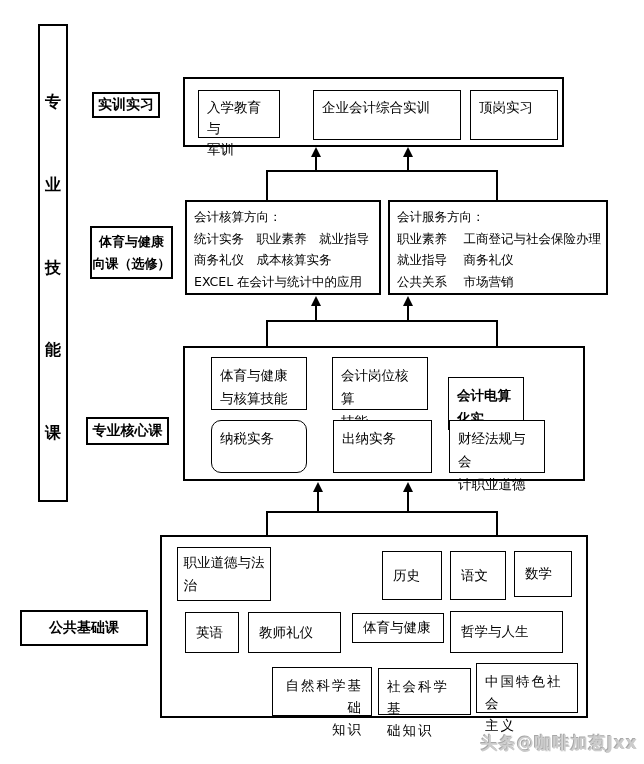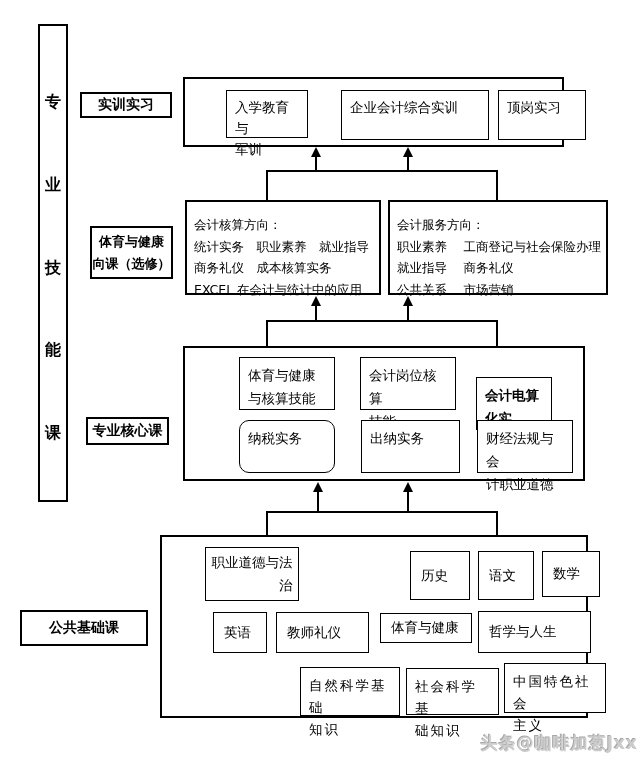--- a/index.html
+++ b/index.html
@@ -3,30 +3,30 @@
 <meta charset="utf-8">
 <style>
   html,body{margin:0;padding:0;background:#ffffff;}
   #page{
     position:relative;width:644px;height:764px;background:#ffffff;
     font-family:"DejaVu Sans","Liberation Sans",sans-serif;color:#000;
     overflow:hidden;
   }
   *{box-sizing:border-box;}
   .box{position:absolute;border:2px solid #000;background:#fff;}
-  .thin{border-width:1.5px;margin-left:28px;}
+  .thin{border-width:1.5px;}
   .label{display:flex;align-items:center;justify-content:center;
          font-weight:bold;font-size:14px;text-align:center;}
   .ml{white-space:pre-line;}
   .tl{padding:6px 8px;font-size:13.5px;line-height:21px;text-align:left;}
   .core-box{padding:6px 8px;font-size:13.5px;line-height:23px;}
-  .dirbox{padding:12px 7px;font-size:12.5px;line-height:21.5px;white-space:pre;}
+  .dirbox{padding:4px 7px;font-size:12.5px;line-height:21.5px;white-space:pre;}
   .vcenter{display:flex;align-items:center;padding-left:10px;font-size:13.5px;}
   .center2{display:flex;align-items:center;justify-content:center;
-           text-align:right;font-size:13.5px;line-height:23px;}
+           text-align:left;font-size:13.5px;line-height:23px;}
   .spread{letter-spacing:2px;}
   .line{position:absolute;background:#000;}
   .arrowhead{position:absolute;width:0;height:0;
     border-left:5px solid transparent;border-right:5px solid transparent;
     border-bottom:10px solid #000;}
   #sidebar{
     position:absolute;left:38px;top:24px;width:30px;height:478px;
     border:2px solid #000;display:flex;flex-direction:column;
     justify-content:space-between;align-items:center;
     padding:66px 0 56px 0;font-weight:bold;font-size:16px;
@@ -43,21 +43,21 @@
 <div id="page">
 
   <div id="sidebar">
     <span>专</span>
     <span>业</span>
     <span>技</span>
     <span>能</span>
     <span>课</span>
   </div>
 
-  <div class="box label" style="left:80px;top:92px;width:92px;height:26px;">实训实习</div>
+  <div class="box label" style="left:92px;top:92px;width:68px;height:26px;">实训实习</div>
   <div class="box label ml" style="left:90px;top:226px;width:83px;height:53px;font-size:13px;line-height:22px;">体育与健康
 向课（选修）</div>
   <div class="box label" style="left:86px;top:417px;width:83px;height:28px;">专业核心课</div>
   <div class="box label" style="left:20px;top:610px;width:128px;height:36px;">公共基础课</div>
 
   <div class="box" style="left:183px;top:77px;width:381px;height:70px;"></div>
   <div class="box thin tl ml" style="left:198px;top:90px;width:82px;height:48px;">入学教育与
 军训</div>
   <div class="box thin tl ml" style="left:313px;top:90px;width:148px;height:50px;">企业会计综合实训</div>
   <div class="box thin tl ml" style="left:470px;top:90px;width:88px;height:50px;">顶岗实习</div>
@@ -113,21 +113,21 @@
 治</div>
   <div class="box thin vcenter ml" style="left:382px;top:551px;width:60px;height:49px;">历史</div>
   <div class="box thin vcenter ml" style="left:450px;top:551px;width:56px;height:49px;font-family:Liberation Serif, serif;">语文</div>
   <div class="box thin vcenter ml" style="left:514px;top:551px;width:58px;height:46px;">数学</div>
 
   <div class="box thin vcenter ml" style="left:185px;top:612px;width:54px;height:41px;">英语</div>
   <div class="box thin vcenter ml" style="left:248px;top:612px;width:93px;height:41px;">教师礼仪</div>
   <div class="box thin vcenter ml" style="left:352px;top:613px;width:92px;height:30px;">体育与健康</div>
   <div class="box thin vcenter ml" style="left:450px;top:611px;width:113px;height:42px;">哲学与人生</div>
 
-  <div class="box thin tl ml spread" style="left:272px;top:667px;width:100px;height:49px;line-height:22px;">自然科学基础
+  <div class="box thin tl ml spread" style="left:272px;top:667px;width:100px;height:49px;line-height:22px;text-align:right;">自然科学基础
 知识</div>
   <div class="box thin tl ml spread" style="left:378px;top:668px;width:93px;height:47px;line-height:22px;">社会科学基
 础知识</div>
   <div class="box thin tl ml spread" style="left:476px;top:663px;width:102px;height:50px;line-height:22px;">中国特色社会
 主义</div>
 
   <div id="watermark" style="color: rgb(204, 204, 204);">头条@咖啡加葱Jxx</div>
 </div>
 
 </body></html>

